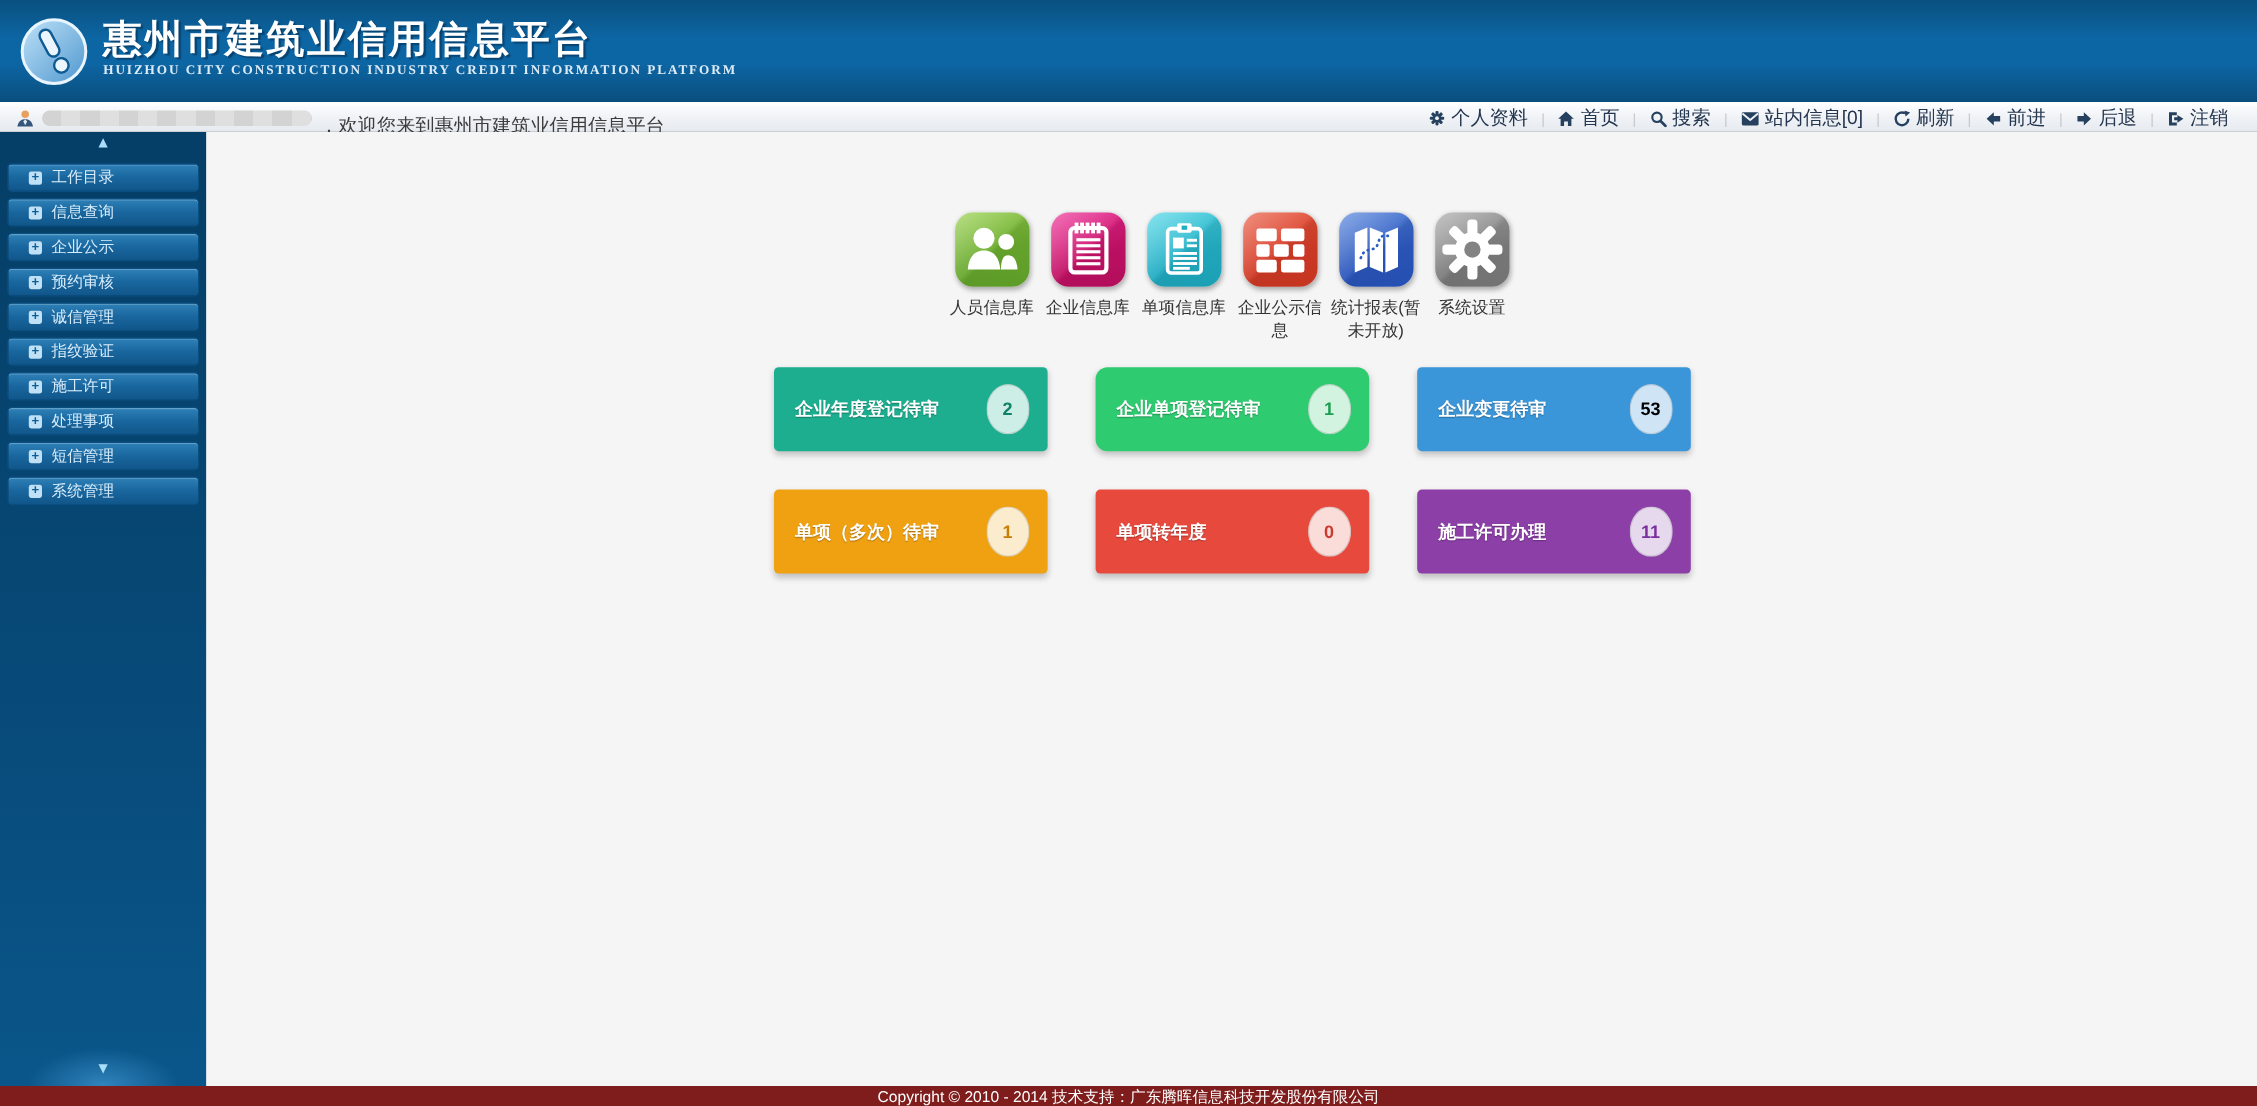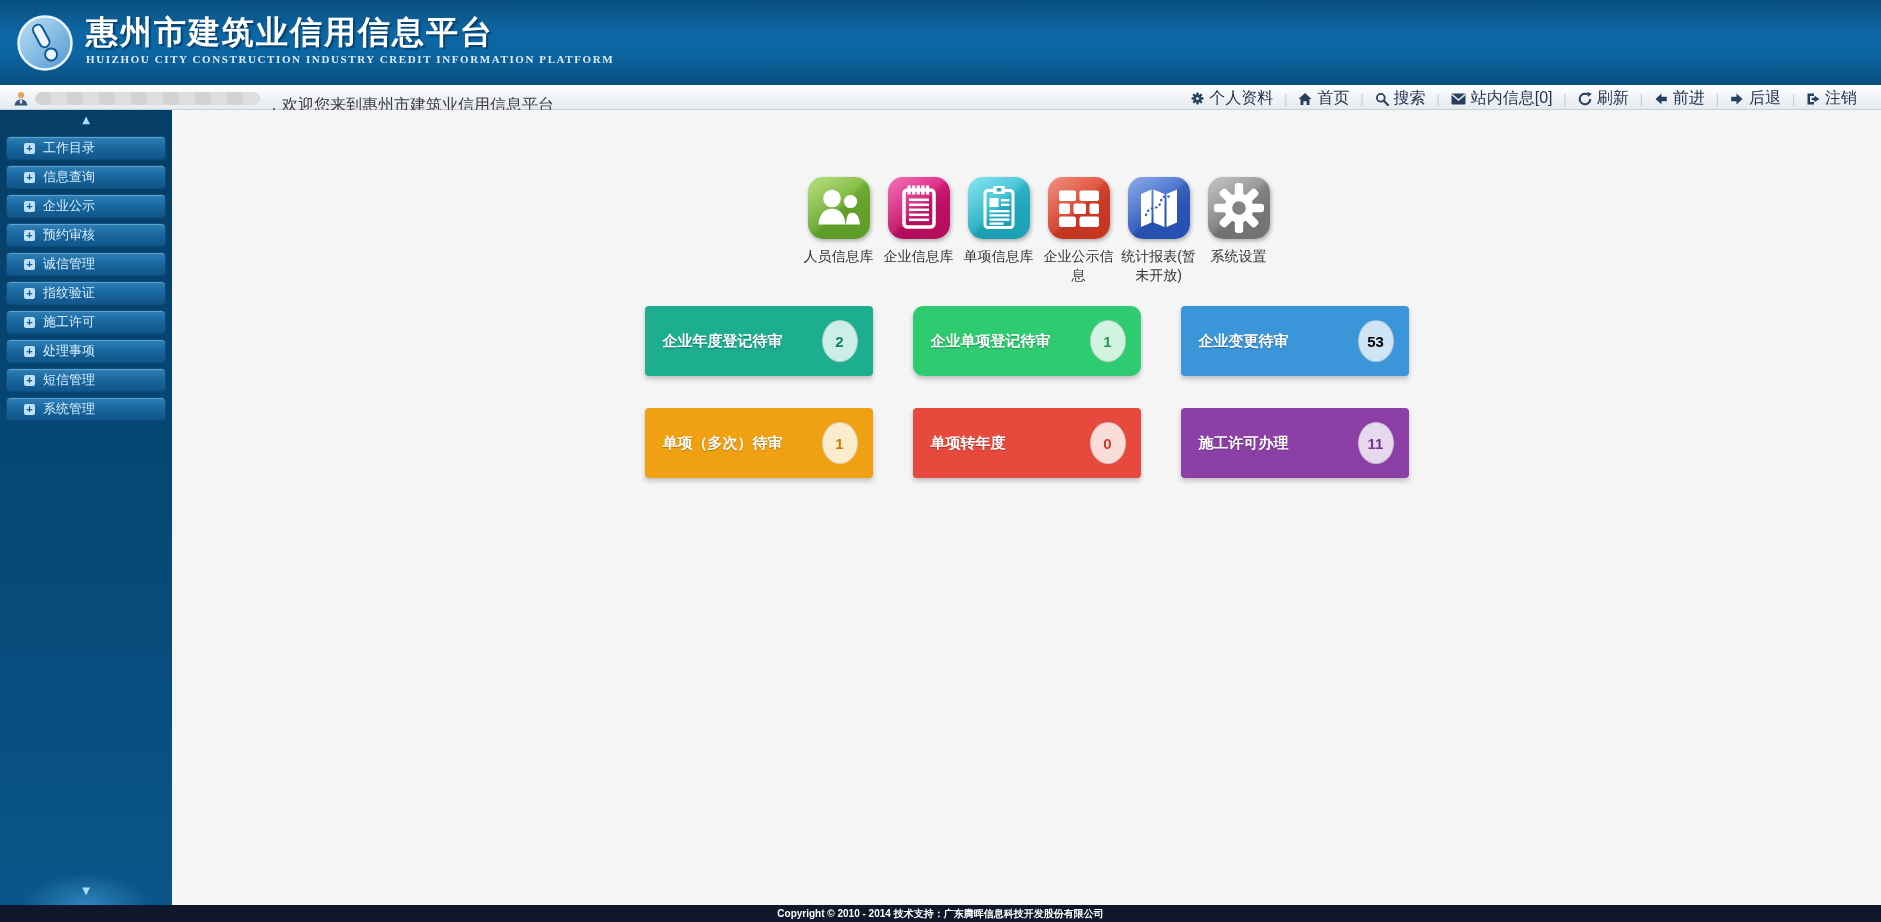--- a/index.html
+++ b/index.html
@@ -42,21 +42,21 @@
     background:linear-gradient(180deg,#2e81b8 0%,#19669e 50%,#10568a 100%);
     box-shadow:inset 0 1px 0 rgba(255,255,255,.25);
     display:flex;align-items:center;gap:8px;padding-left:17px;cursor:pointer;
     color:#d8edfc;font-size:13px;}
   .plus-box{width:11px;height:11px;border-radius:2px;background:#bfe0f5;color:#0d5e97;
     font-size:11px;line-height:11px;font-weight:bold;text-align:center;flex:0 0 auto;}
 
   
   .main{position:absolute;left:172px;top:110px;right:0;bottom:17px;background:#f5f5f5;}
 
-  .apps{position:absolute;top:67px;left:50%;transform:translateX(-50%);display:flex;margin-left:12px;}
+  .apps{position:absolute;top:67px;left:50%;transform:translateX(-50%);display:flex;}
   .app{width:80px;display:flex;flex-direction:column;align-items:center;cursor:pointer;}
   .app-icon{width:62px;height:62px;border-radius:15px;position:relative;
     box-shadow:1px 2px 4px rgba(0,0,0,.3);}
   .app-icon::after{content:'';position:absolute;inset:0;border-radius:15px;
     background:linear-gradient(135deg,rgba(255,255,255,.32) 0%,rgba(255,255,255,.08) 47%,rgba(0,0,0,.07) 53%,rgba(255,255,255,0) 100%);}
   .app-icon svg{position:absolute;inset:0;width:62px;height:62px;z-index:1;}
   .ai-green{background:linear-gradient(160deg,#96cf4a,#6aab2e 55%,#5d9d27);}
   .ai-magenta{background:linear-gradient(160deg,#ee2f96,#c41066 60%,#b30d5c);}
   .ai-cyan{background:linear-gradient(160deg,#4fd6e6,#22aec4 60%,#1ba0b5);}
   .ai-red{background:linear-gradient(160deg,#ea5a42,#d33b26 60%,#c63520);}
@@ -73,22 +73,22 @@
     width:34px;height:40px;border-radius:50%;display:flex;align-items:center;justify-content:center;
     font-weight:bold;font-size:15px;border:1px solid rgba(0,0,0,.12);}
   .cd-teal{background:#1cae8f;}   .cd-teal .badge{background:#cdeee6;color:#11826a;}
   .cd-green{background:#2fcb71;border-radius:10px;}  .cd-green .badge{background:#d2f3df;color:#1e9e53;}
   .cd-blue{background:#3a96d9;}   .cd-blue .badge{background:#cfe5f6;color:#000000;}
   .cd-orange{background:#f0a111;} .cd-orange .badge{background:#fbeccd;color:#c77f06;}
   .cd-red{background:#e74a3d;}    .cd-red .badge{background:#fadcd9;color:#cb3a2e;}
   .cd-purple{background:#8d3fa8;} .cd-purple .badge{background:#e6d9ee;color:#7b2f9e;}
 
   
-  .footer{position:absolute;bottom:0;left:0;width:100%;height:17px;background:#0f172a;
-    color:#fff;font-size:10px;font-weight:bold;text-align:center;line-height:17px;}
+  .footer{position:absolute;bottom:0;left:0;width:100%;height:17px;background:#7f1d1d;
+    color:#fff;font-size:13px;font-weight:normal;text-align:center;line-height:17px;}
 </style>
 </head>
 <body>
 
 <div class="header">
   <svg class="logo" viewBox="0 0 58 58">
     <defs>
       <linearGradient id="lgrad" x1="0" y1="0" x2="1" y2="1">
         <stop offset="0" stop-color="#bfe2f8"></stop>
           <stop offset="1" stop-color="#4f97cf"></stop>

